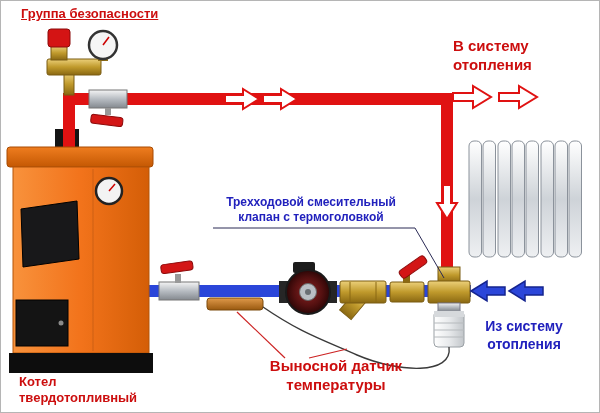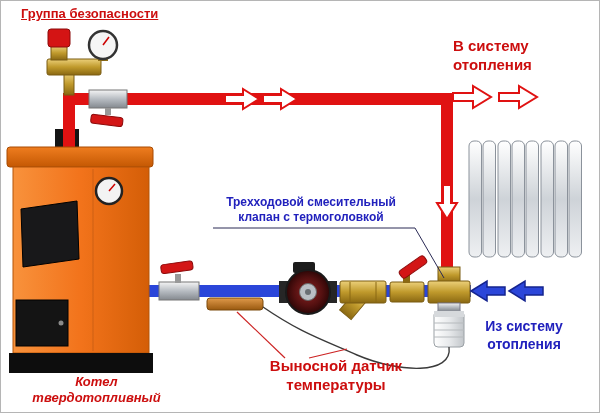--- a/index.html
+++ b/index.html
@@ -12,21 +12,21 @@
   .lbl{
     position:absolute;font-weight:bold;white-space:pre-line;line-height:1.25;
   }
   .lbl-red{color:#cc0e0e;}
   .lbl-blue{color:#2121bd;}
   .l-safety{left:20px;top:5px;font-size:13px;text-decoration:underline;}
   .l-tosys{left:452px;top:36px;width:142px;font-size:15px;}
   .l-mix{left:203px;top:188px;width:214px;font-size:12px;text-align:center;margin-top:6px;}
   .l-fromsys{left:452px;top:317px;width:142px;font-size:14px;text-align:center;}
   .l-sensor{left:255px;top:356px;width:160px;font-size:15px;text-align:center;}
-  .l-boiler{left:18px;top:373px;width:155px;font-size:13px;text-align:center;font-style:italic;}
+  .l-boiler{left:18px;top:373px;width:155px;font-size:13px;}
 </style>
 </head>
 <body>
 
 <div class="stage">
 
   <svg width="600" height="413" viewBox="0 0 600 413">
     <defs>
       <linearGradient id="boilerBody" x1="0" y1="0" x2="1" y2="0">
         <stop offset="0" stop-color="#f8923c"></stop>

